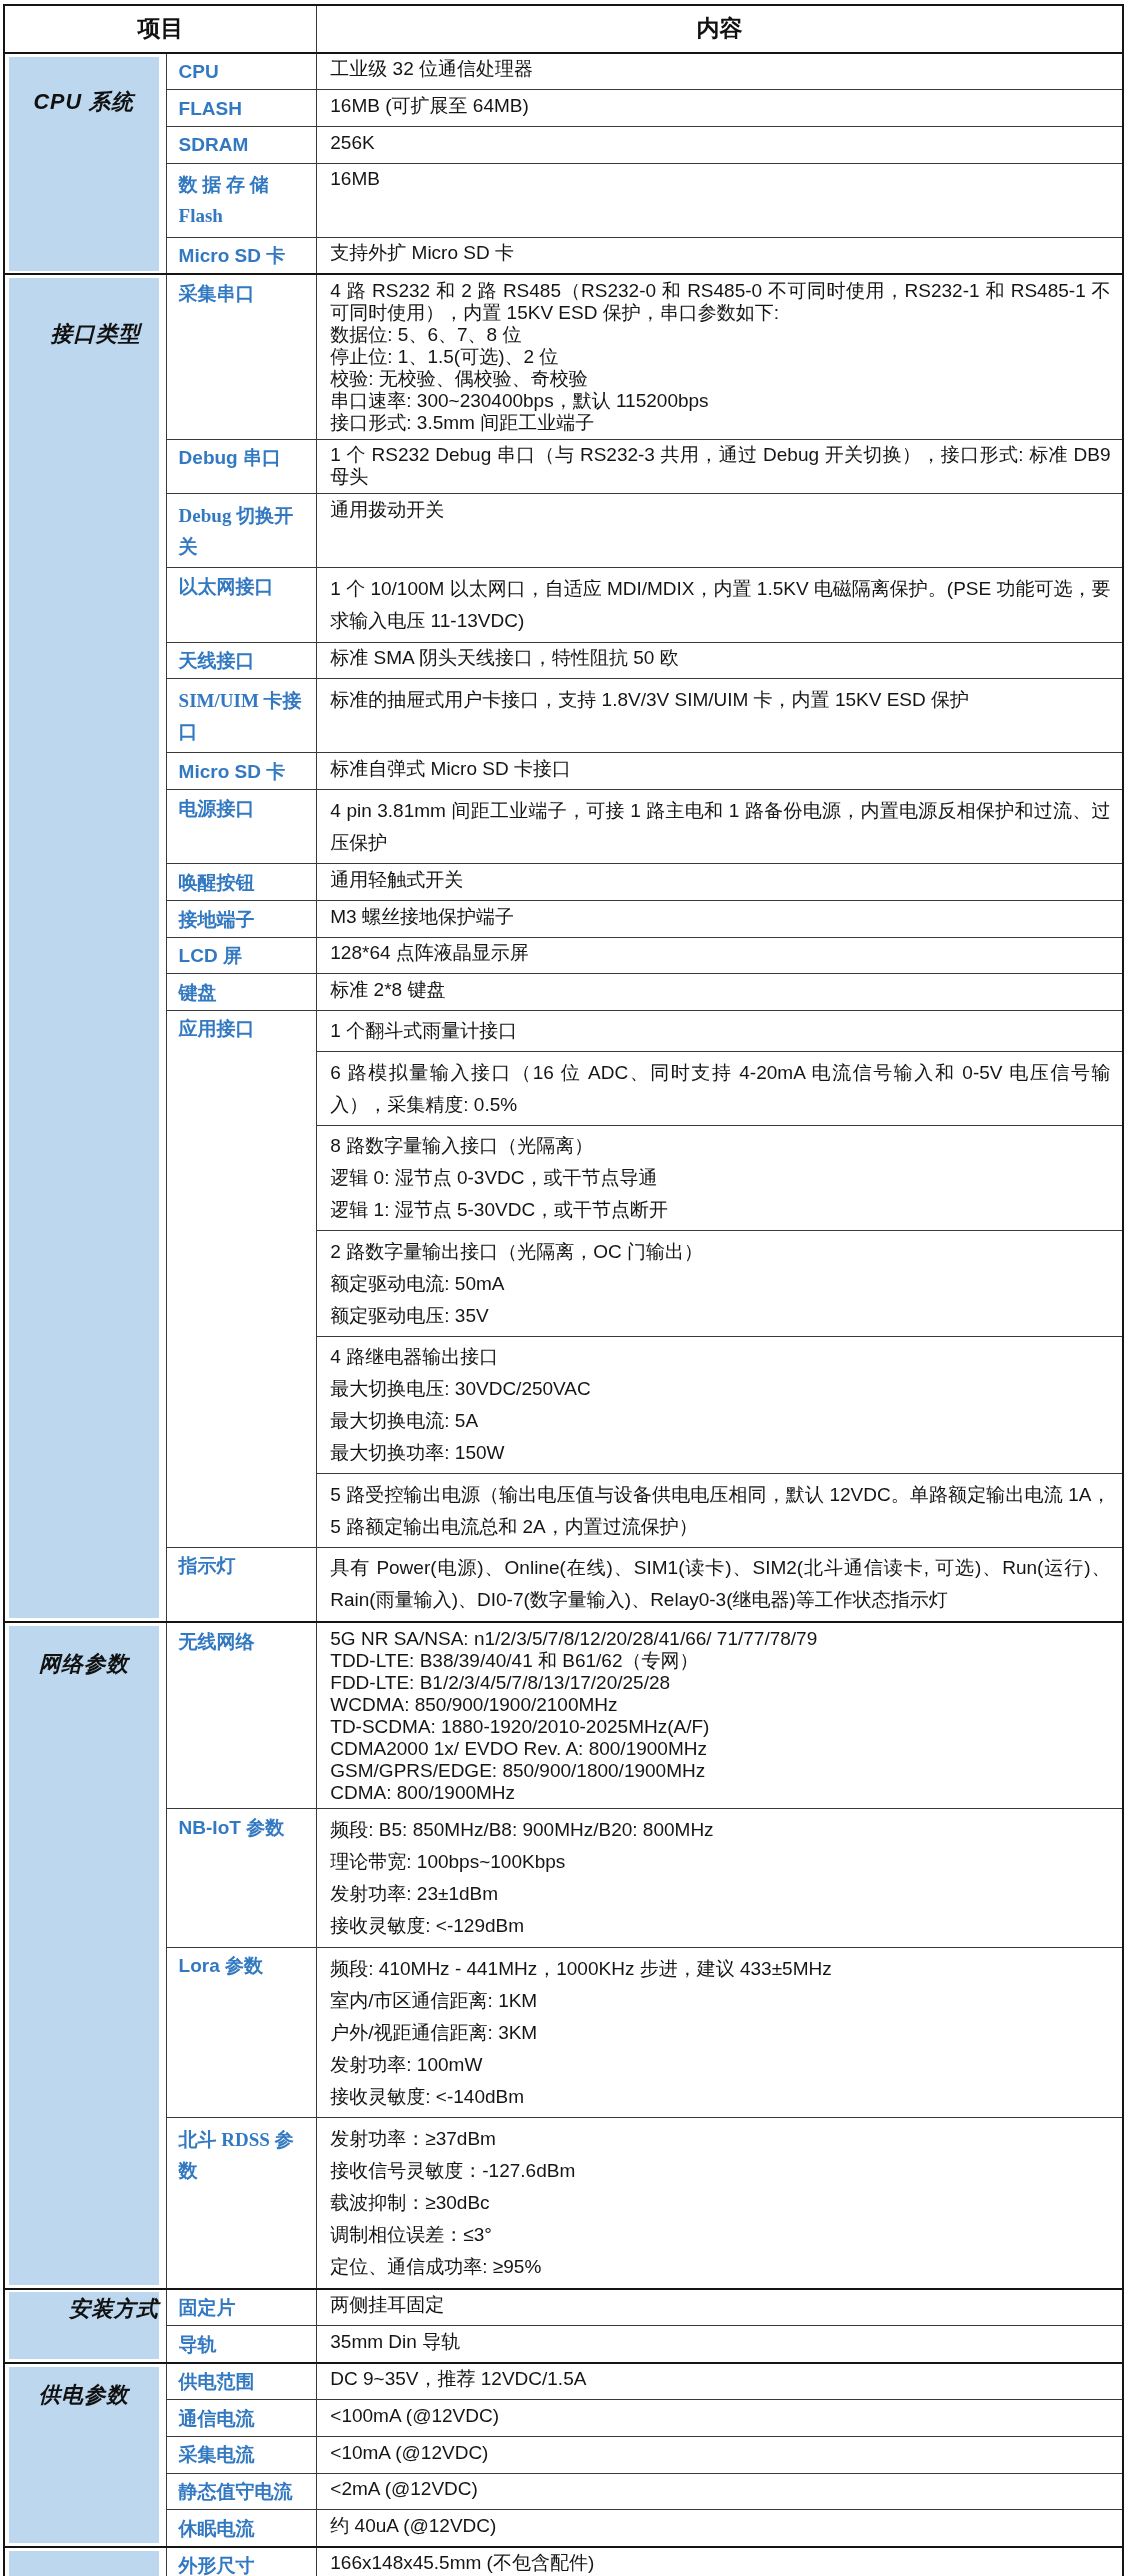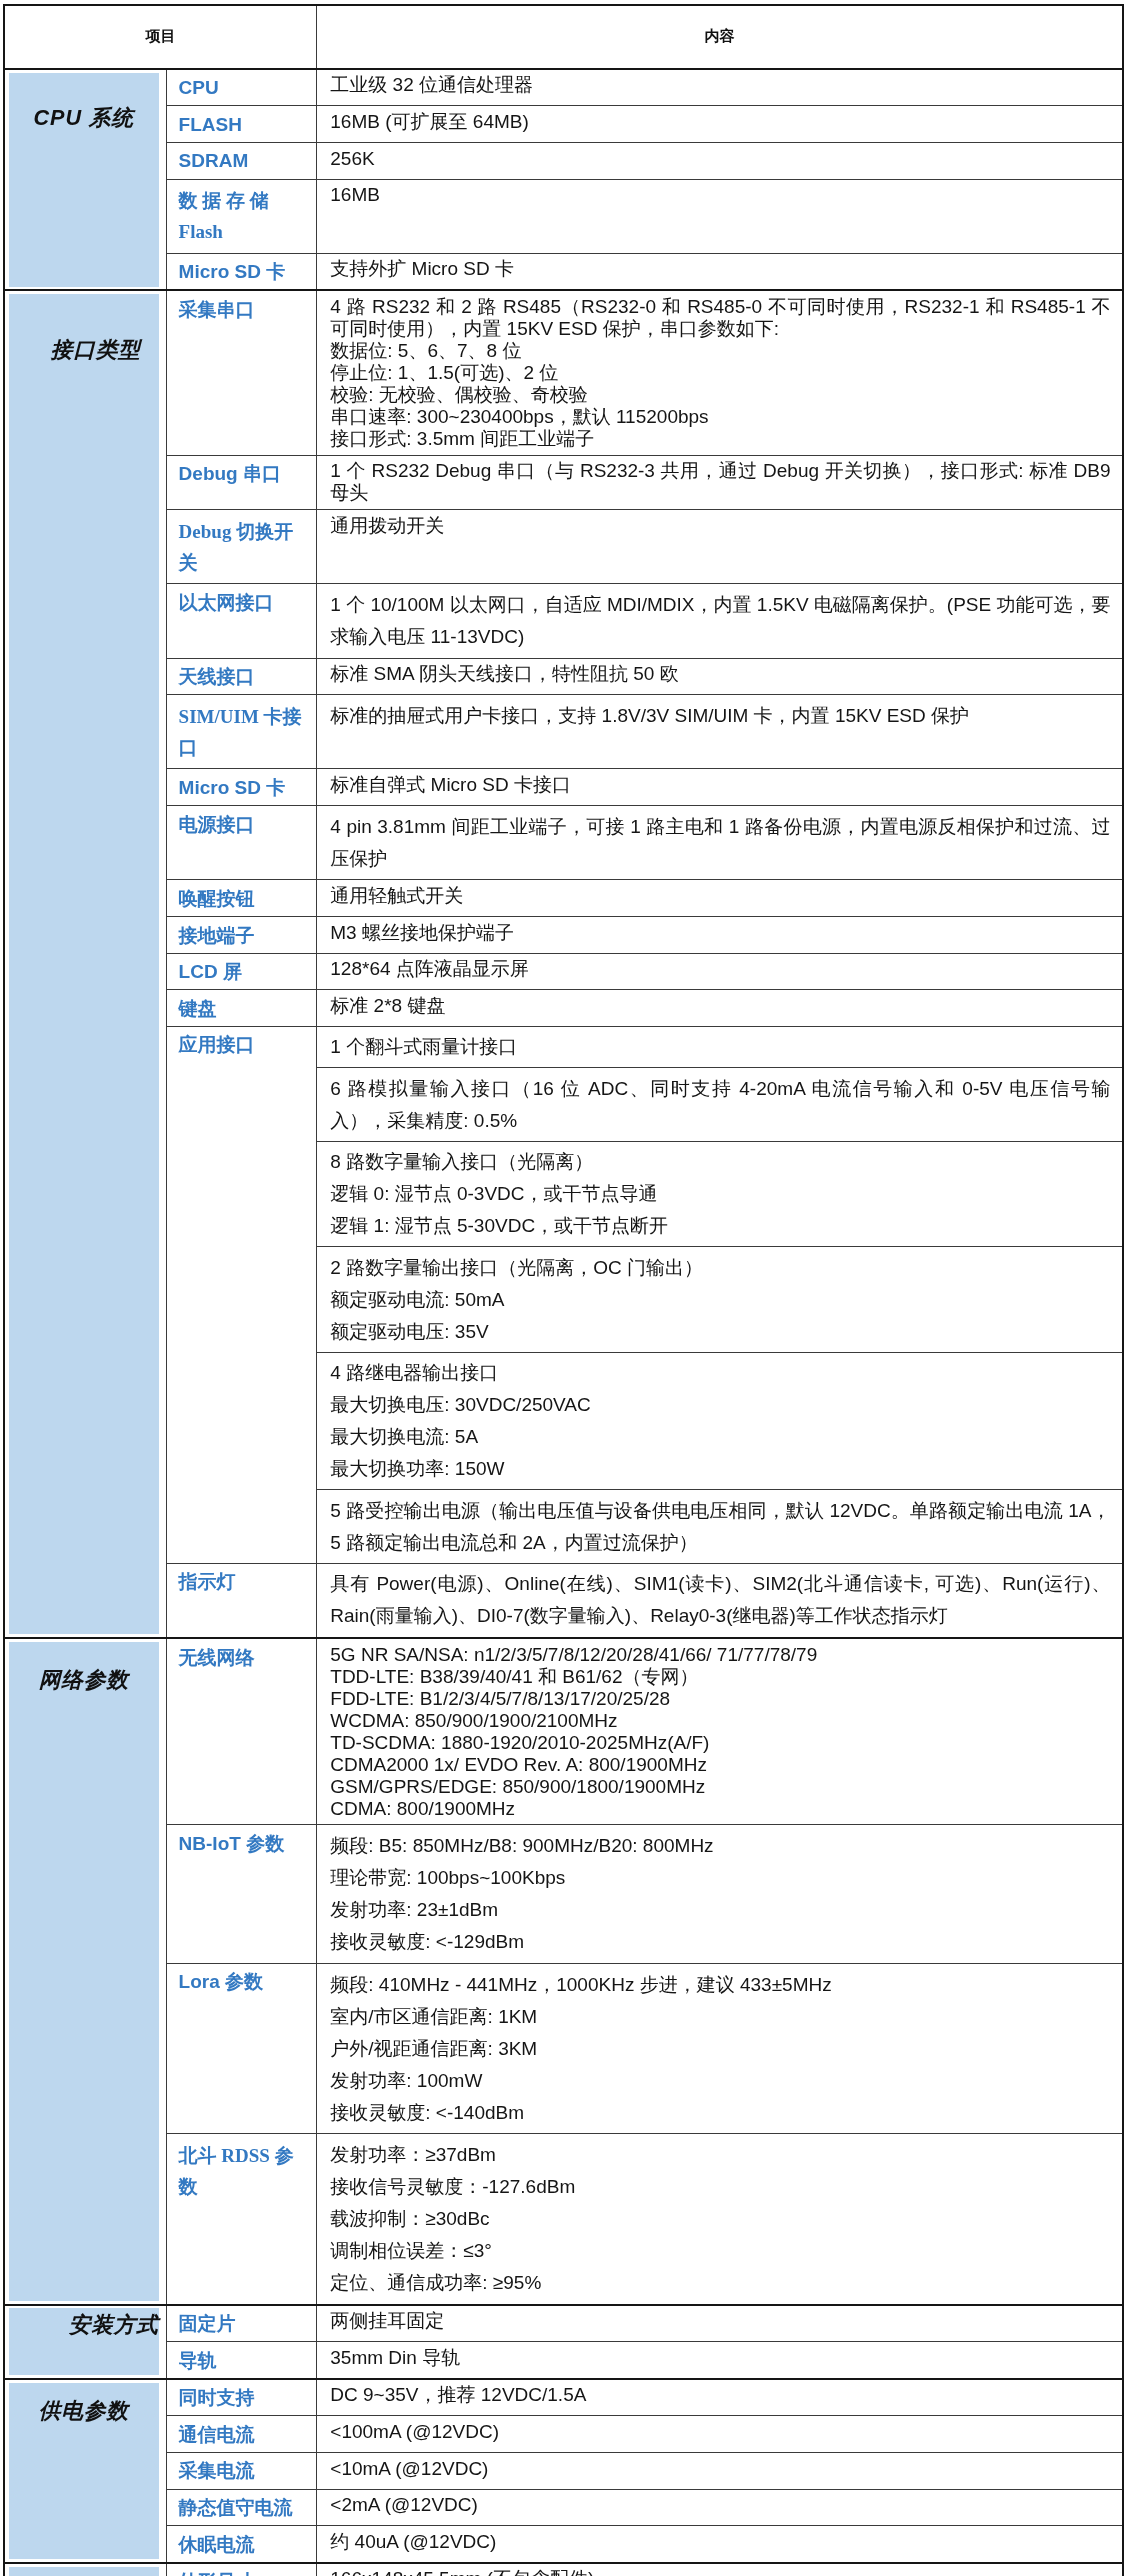--- a/index.html
+++ b/index.html
@@ -7,22 +7,22 @@
     --label-blue:#3379C2;
     --thin:#3a3a3a;
     --thick:#151515;
   }
   html,body{margin:0;padding:0;background:#ffffff;}
   body{width:1125px;min-height:2576px;font-family:"Liberation Sans","DejaVu Sans",sans-serif;color:#151515;}
   table.spec{border-collapse:collapse;table-layout:fixed;width:1119px;margin:3.8px 0 0 2.8px;border:2.3px solid var(--thick);}
   col.c1{width:163px;}
   col.c2{width:150px;}
   col.c3{width:806px;}
-  th{height:38px;font-size:15px;font-weight:bold;text-align:center;vertical-align:middle;
-     border-bottom:2.3px solid var(--thick);color:#111;background:#fff;padding:12px;}
+  th{height:38px;font-size:23px;font-weight:bold;text-align:center;vertical-align:middle;
+     border-bottom:2.3px solid var(--thick);color:#111;background:#fff;padding:4px;}
   th.th-content{border-left:1.4px solid var(--thin);}
   td{vertical-align:top;padding:0;}
   tr.gs > td{border-top:2.3px solid var(--thick);}
   tr.inner > td.lbl, tr.inner > td.content{border-top:1.4px solid var(--thin);}
   td.cat{position:relative;border-right:1.4px solid var(--thin);background:#fff;font-style:italic;}
   .catbox{position:absolute;top:2.8px;bottom:2.8px;left:3.8px;right:7.5px;background:var(--cat-bg);}
   .catlabel{display:block;text-align:center;font-weight:bold;font-size:21.6px;color:#111;letter-spacing:0.9px;}
   td.lbl{color:var(--label-blue);font-weight:bold;font-size:19px;line-height:22.5px;
          padding:7.5px 9.4px 5.6px 11.3px;border-right:1.4px solid var(--thin);}
   td.lbl.wrap{line-height:31px;padding-top:5.6px;font-family:Liberation Serif, serif;}
@@ -314,21 +314,21 @@
             <p class="line">35mm Din 导轨</p>
           </div>
         </td>
       </tr>
       <tr class="gs">
         <td class="cat" rowspan="5">
           <div class="catbox">
             <span class="catlabel" style="padding-top: 13px;">供电参数</span>
           </div>
         </td>
-        <td class="lbl">同时支持</td>
+        <td class="lbl">供电范围</td>
         <td class="content compact">
           <div class="cellpad">
             <p class="line">DC 9~35V，推荐 12VDC/1.5A</p>
           </div>
         </td>
       </tr>
       <tr class="inner">
         <td class="lbl">通信电流</td>
         <td class="content compact">
           <div class="cellpad">

